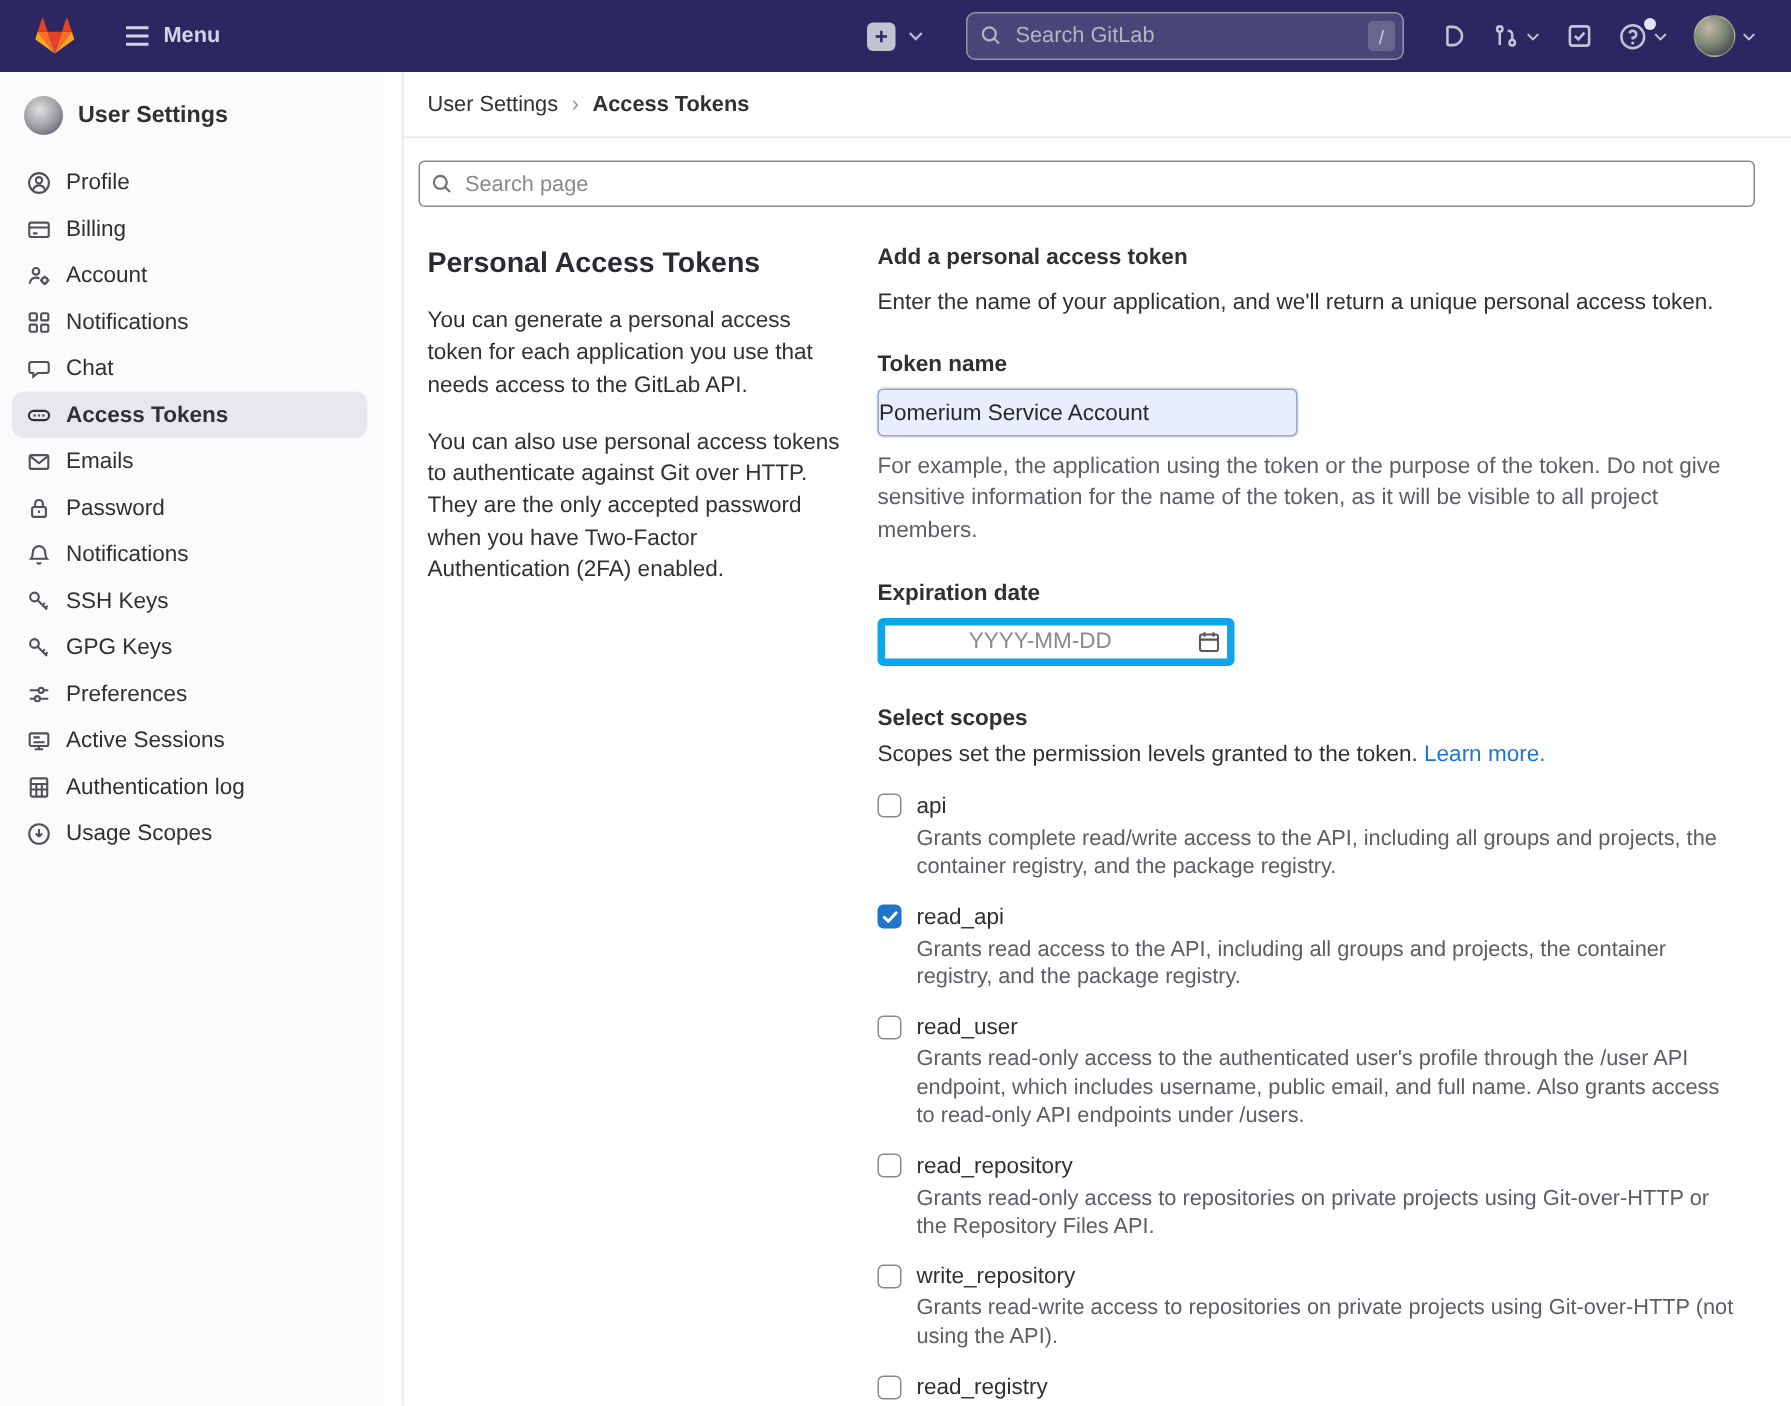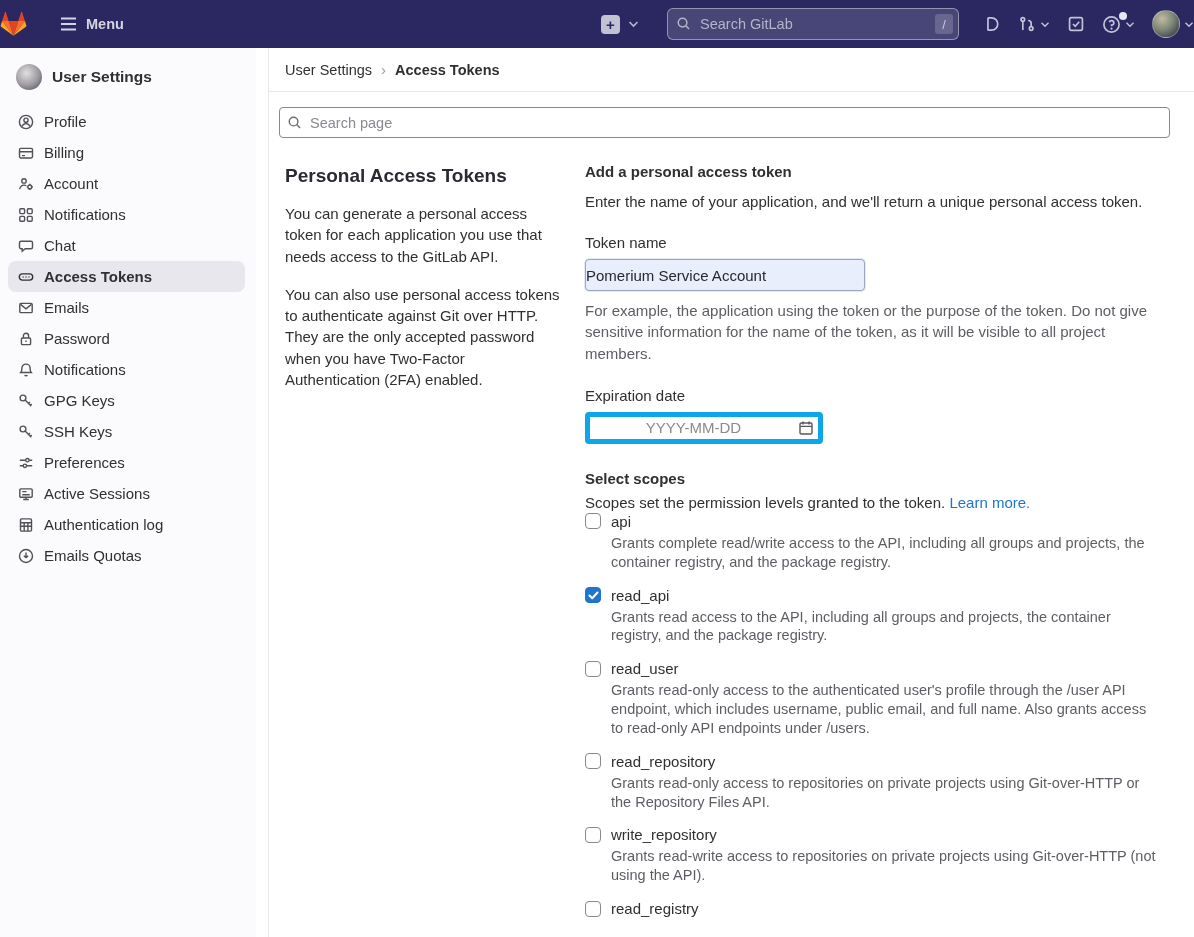--- a/index.html
+++ b/index.html
@@ -4,21 +4,21 @@
 <style>
   * { box-sizing: border-box; }
   html,body { margin:0; padding:0; background:#fff; }
   body {
     font-family:"Liberation Sans","DejaVu Sans",sans-serif;
     font-size:15px; color:#303030; width:1194px; height:937px; overflow:hidden;
   }
   svg { display:block; }
 
   
-  .navbar { height:48px; background:#2a2761; display:flex; align-items:center; padding:0 0; }
+  .navbar { height:48px; background:#2a2761; display:flex; align-items:center; padding:0 23px; }
   .logo { width:27px; height:26px; margin-right:33px; flex:none; cursor:pointer; }
   .menu-btn { display:flex; align-items:center; gap:9px; color:#d6d4e4; font-weight:bold; font-size:14.5px; cursor:pointer; }
   .menu-btn svg { stroke:#d6d4e4; }
   .nav-spacer { flex:1; }
   .plus-group { display:flex; align-items:center; gap:8px; margin-right:28px; cursor:pointer; }
   .plus-box { width:19px; height:19px; border-radius:4px; background:rgba(255,255,255,0.72); display:flex; align-items:center; justify-content:center; color:#2a2761; font-weight:bold; font-size:15px; line-height:1; }
   .nav-chev { stroke:#b9b7d0; }
   .nav-search { position:relative; width:292px; margin-right:24px; }
   .nav-search input {
     width:100%; height:32px; background:rgba(255,255,255,0.14); border:1px solid rgba(255,255,255,0.42);
@@ -58,29 +58,29 @@
   .page-search input::placeholder { color:#8a8990; }
   .page-search .mag { position:absolute; left:8px; top:8px; stroke:#6e6d73; }
 
   .columns { display:flex; gap:24px; padding:23px 24px 0 16px; }
   .col-left { width:276px; flex:none; }
   .col-left h1 { font-size:19px; font-weight:bold; margin:4px 0 16px; color:#2b2a33; }
   .col-left p { margin:0 0 17px; line-height:1.42; }
   .col-right { flex:1; max-width:588px; }
   .form-heading { font-weight:bold; margin:2px 0 13px; }
   .form-intro { margin:0 0 24px; }
-  .field-label { display:block; font-weight:normal; margin:0 0 8px; }
+  .field-label { display:block; font-weight:bold; margin:0 0 8px; }
   .token-input { width:280px; height:32px; border:1px solid #9aa6c0; border-radius:4px; background:#e8eefb; padding:0 0; font-size:15px; font-family:inherit; color:#24292f; box-shadow:0 0 0 1px rgba(66,118,210,0.15); }
   .help-text { color:#5e5d64; margin:9px 0 23px; line-height:1.42; }
   .expiry-wrap { position:relative; width:238px; margin-bottom:26px; }
   .expiry-wrap input { width:100%; height:32px; border:5px solid #0ea5e9; border-radius:4px; padding:0 32px 0 11px; font-size:15px; font-family:inherit; color:#303030;text-align:center; }
   .expiry-wrap input::placeholder { color:#8a8990; }
   .expiry-wrap .cal { position:absolute; right:9px; top:8px; stroke:#57565c; cursor:pointer; }
   .scopes-label { font-weight:bold; margin:0 0 7px; }
-  .scopes-hint { margin:0 0 2px; }
+  .scopes-hint { margin:0 0 18px; }
   .scopes-hint a { color:#1f75cb; text-decoration:none; cursor:pointer; }
   .scope-row { margin-bottom:15px; }
   .scope-head { display:flex; align-items:center; gap:10px; cursor:pointer; }
   .cbox { width:16px; height:16px; border:1px solid #89888d; border-radius:4px; background:#fff; flex:none; display:flex; align-items:center; justify-content:center; }
   .cbox svg { display:none; }
   .cbox.checked { background:#1f75cb; border-color:#1f75cb; }
   .cbox.checked svg { display:block; }
   .scope-desc { margin:4px 0 0 26px; color:#5e5d64; line-height:1.3; font-size:14.5px; max-width:546px; }
 </style>
 </head>
@@ -268,31 +268,31 @@
         <span>Notifications</span>
       </div>
 
       <div class="sidebar-item">
         <span class="icn">
           <svg width="16" height="16" viewBox="0 0 16 16" fill="none" stroke-width="1.4">
             <circle cx="5" cy="5" r="2.9"></circle>
             <path d="m7.1 7.1 6.2 6.2M10.4 10.4l1.5-1.4M12.3 12.3l1.4-1.4"></path>
           </svg>
         </span>
-        <span>GPG Keys</span>
+        <span>SSH Keys</span>
       </div>
 
       <div class="sidebar-item">
         <span class="icn">
           <svg width="16" height="16" viewBox="0 0 16 16" fill="none" stroke-width="1.4">
             <circle cx="5" cy="5" r="2.9"></circle>
             <path d="m7.1 7.1 6.2 6.2M10.4 10.4l1.5-1.4M12.3 12.3l1.4-1.4"></path>
           </svg>
         </span>
-        <span>SSH Keys</span>
+        <span>GPG Keys</span>
       </div>
 
       <div class="sidebar-item">
         <span class="icn">
           <svg width="16" height="16" viewBox="0 0 16 16" fill="none" stroke-width="1.4">
             <path d="M1.8 5.2h5.9M11.2 5.2h3M1.8 10.8h3.3M8.6 10.8h5.6"></path>
             <circle cx="9.4" cy="5.2" r="1.7"></circle>
             <circle cx="6.9" cy="10.8" r="1.7"></circle>
           </svg>
         </span>
@@ -319,21 +319,21 @@
         <span>Authentication log</span>
       </div>
 
       <div class="sidebar-item">
         <span class="icn">
           <svg width="16" height="16" viewBox="0 0 16 16" fill="none" stroke-width="1.4">
             <circle cx="8" cy="8" r="6.5"></circle>
             <path d="M8 4.6v5.2M8 9.8 5.9 7.7M8 9.8l2.1-2.1"></path>
           </svg>
         </span>
-        <span>Emails Quotas</span>
+        <span>Usage Scopes</span>
       </div>
     </div>
 </div>
 
 <div class="content">
   <div class="breadcrumb-bar">
     <span class="crumb">User Settings</span>
     <span class="crumb-sep">›</span>
     <span class="crumb crumb-current">Access Tokens</span>
   </div>

